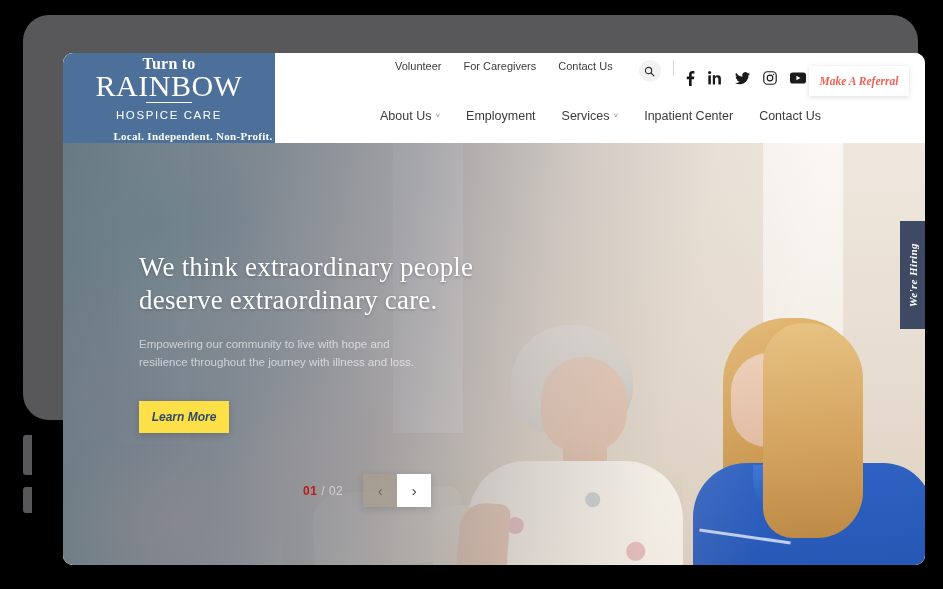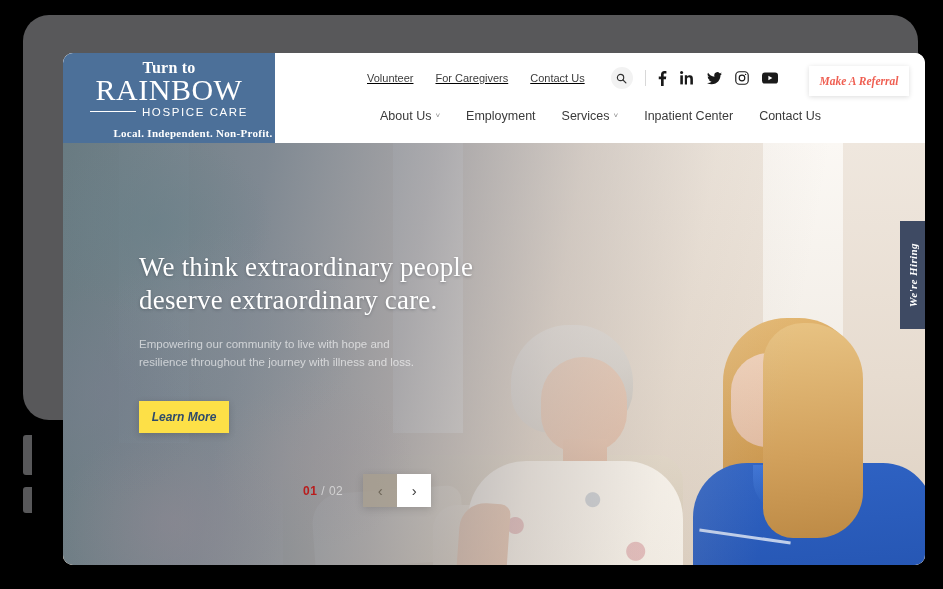--- a/index.html
+++ b/index.html
@@ -83,20 +83,21 @@
     line-height: 30px;
     letter-spacing: .5px;
     margin-top: -1px;
   }
   #logo-rule-row {
     display: flex;
     align-items: center;
     justify-content: center;
     gap: 6px;
     margin-top: 1px;
+    flex-direction: column;
   }
   #logo-rule {
     width: 46px;
     height: 1.5px;
     background: #ffffff;
   }
   #logo-hospicecare {
     font-family: "Liberation Sans", sans-serif;
     font-size: 11.5px;
     letter-spacing: 1.6px;
@@ -113,25 +114,23 @@
   #header-right {
     flex: 1;
     position: relative;
     display: flex;
     flex-direction: column;
     justify-content: center;
   }
 
   #top-bar {
     display: flex;
-    align-items: center;
     height: 36px;
-    padding-left: 92px;
+    padding-left: 120px;
     gap: 0px;
-    text-decoration: underline;
   }
   .top-link {
     font-size: 11px;
     color: #3c3c3c;
     margin-right: 22px;
     cursor: pointer;
     white-space: nowrap;
   }
   #search-button {
     width: 22px; height: 22px;

